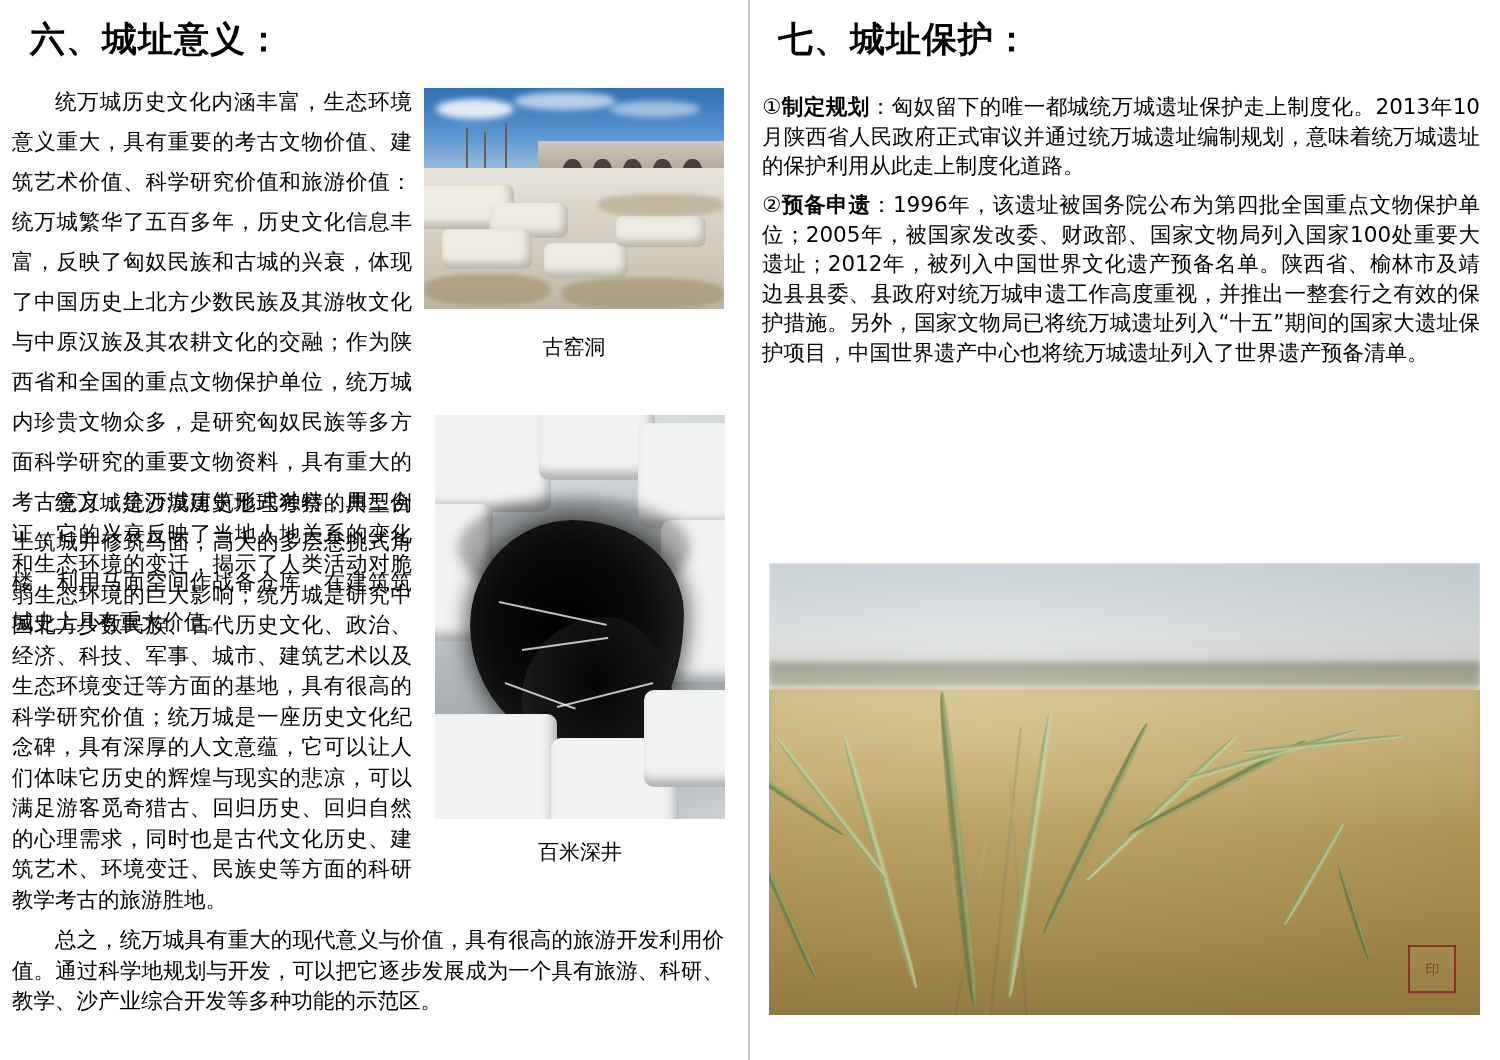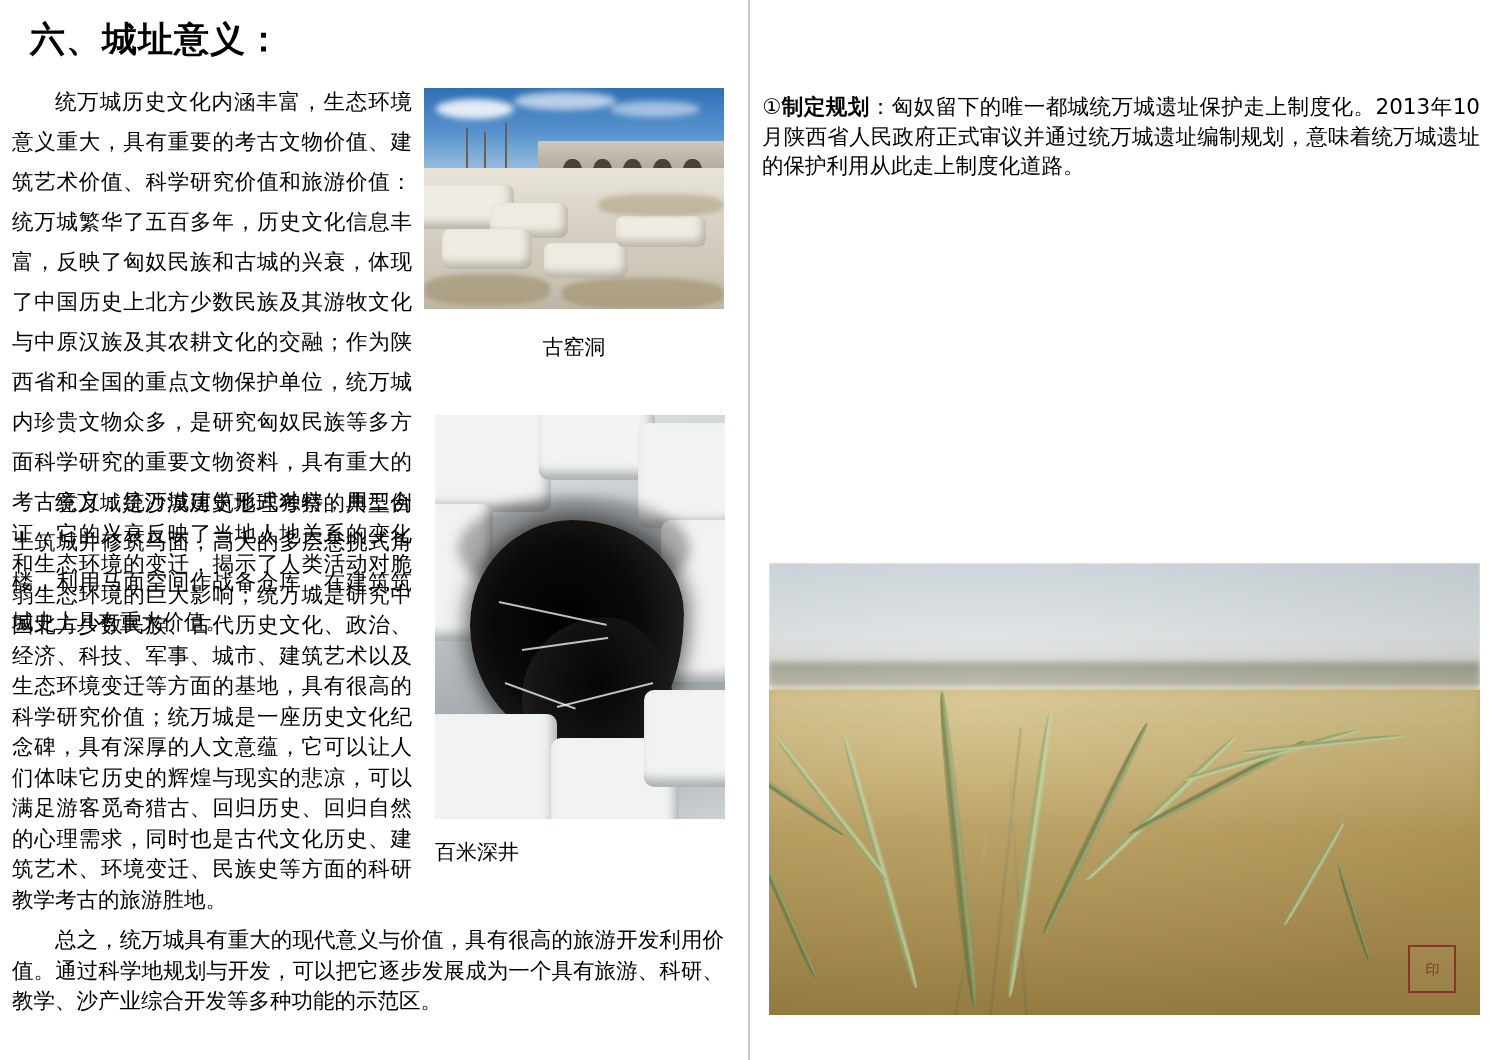--- a/index.html
+++ b/index.html
@@ -108,20 +108,21 @@
     top: 415px;
     width: 290px;
     height: 404px;
     overflow: hidden;
   }
   .fig2-cap {
     position: absolute;
     left: 435px;
     top: 838px;
     width: 290px;
+    text-align: center;
     font-size: 21px;
   }
 
   
   .col-right {
     position: absolute;
     left: 750px;
     top: 0;
     width: 750px;
     height: 1060px;
@@ -332,25 +333,29 @@
         <div class="p2-streak" style="left:30%;top:58%;width:30%;transform:rotate(-8deg);"></div>
         <div class="p2-streak" style="left:24%;top:66%;width:26%;transform:rotate(20deg);"></div>
         <div class="p2-streak" style="left:42%;top:72%;width:34%;transform:rotate(-14deg);"></div>
       </div>
     </div>
     <div class="fig2-cap">百米深井</div>
   </div>
 
   <div class="col-right"></div>
 
+  <div class="heading h-right">七、城址保护：</div>
 
   <div class="rp rp1">
     <span>①</span><b>制定规划</b><span>：</span><span>匈奴留下的唯一都城统万城遗址保护走上制度化。2013年10月陕西省人民政府正式审议并通过统万城遗址编制规划，意味着统万城遗址的保护利用从此走上制度化道路。</span>
   </div>
 
+  <div class="rp rp2">
+    <span>②</span><b>预备申遗</b><span>：</span><span>1996年，该遗址被国务院公布为第四批全国重点文物保护单位；2005年，被国家发改委、财政部、国家文物局列入国家100处重要大遗址；2012年，被列入中国世界文化遗产预备名单。陕西省、榆林市及靖边县县委、县政府对统万城申遗工作高度重视，并推出一整套行之有效的保护措施。另外，国家文物局已将统万城遗址列入“十五”期间的国家大遗址保护项目，中国世界遗产中心也将统万城遗址列入了世界遗产预备清单。</span>
+  </div>
 
 
   <div class="fig3">
     <div class="photo">
       <div class="p3-sky"></div>
       <div class="p3-treeline"></div>
       <div class="p3-field"></div>
       <div class="p3-field-blur"></div>
 
       <div class="stalk" style="left:31%;bottom:0;height:64%;transform:rotate(6deg);"></div>

